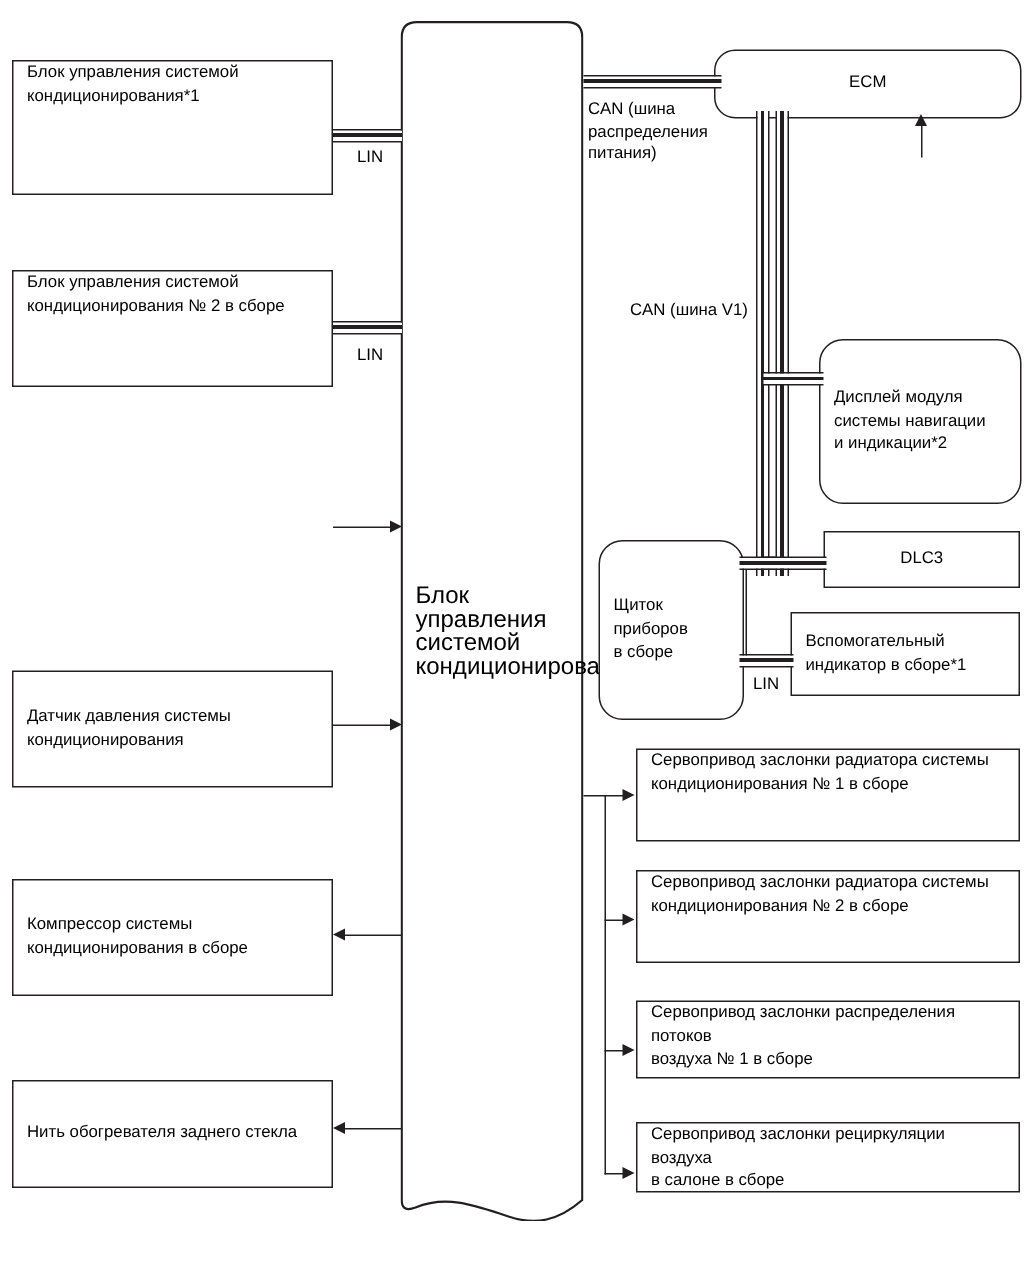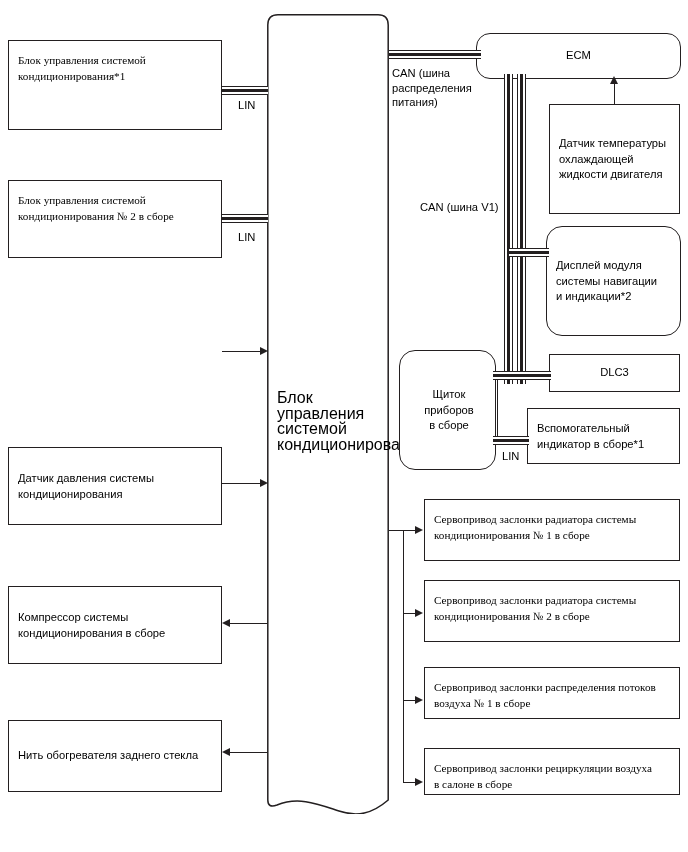--- a/index.html
+++ b/index.html
@@ -34,23 +34,22 @@
     top: 50%;
     transform: translateY(-50%);
     white-space: pre-line;
   }
   .node.center-lbl .lbl {
     left: 0;
     right: 0;
     text-align: center;
   }
   .node.top-lbl .lbl {
-    top: 12px;
+    top: 0;
     transform: none;
-    font-family: Liberation Serif, serif;
   }
   .rounded { border-radius: 16px; }
   .rounded-lg { border-radius: 14px; }
 
   
   #main-unit {
     position: absolute;
     left: 267px;
     top: 14px;
     width: 122px;
@@ -192,37 +191,32 @@
   <div class="wire h" style="left:230px; top:623px; width:38px;"></div>
   <div class="arrow left" style="left:222px; top:619px;"></div>
 
   <div class="wire h" style="left:230px; top:752px; width:38px;"></div>
   <div class="arrow left" style="left:222px; top:748px;"></div>
 
   <div class="node rounded-lg center-lbl" style="left:476px; top:33px; width:205px; height:46px;">
     <div class="lbl">ECM</div>
   </div>
 
-  <div class="node" style="left:549px; top:104px; width:131px; height:110px;">
-    <div class="lbl">Датчик температуры
-охлаждающей
-жидкости двигателя</div>
-  </div>
 
   <div class="node rounded" style="left:546px; top:226px; width:135px; height:110px;">
     <div class="lbl">Дисплей модуля
 системы навигации
 и индикации*2</div>
   </div>
 
   <div class="node center-lbl" style="left:549px; top:354px; width:131px; height:38px;">
     <div class="lbl">DLC3</div>
   </div>
 
-  <div class="node rounded" style="left:399px; top:350px; width:97px; height:120px;text-align:center;">
+  <div class="node rounded" style="left:399px; top:360px; width:97px; height:120px;">
     <div class="lbl">Щиток приборов
 в сборе</div>
   </div>
 
   <div class="node" style="left:527px; top:408px; width:153px; height:56px;">
     <div class="lbl">Вспомогательный
 индикатор в сборе*1</div>
   </div>
 
   <div class="bus h" style="left:389px; top:50px; width:92px;"></div>

